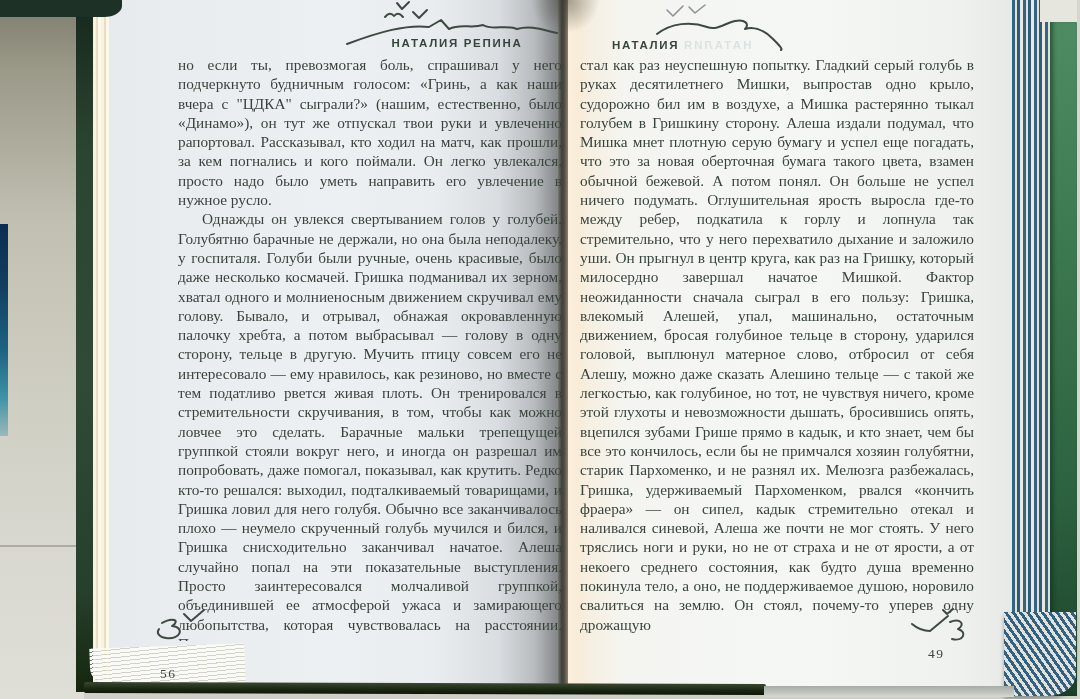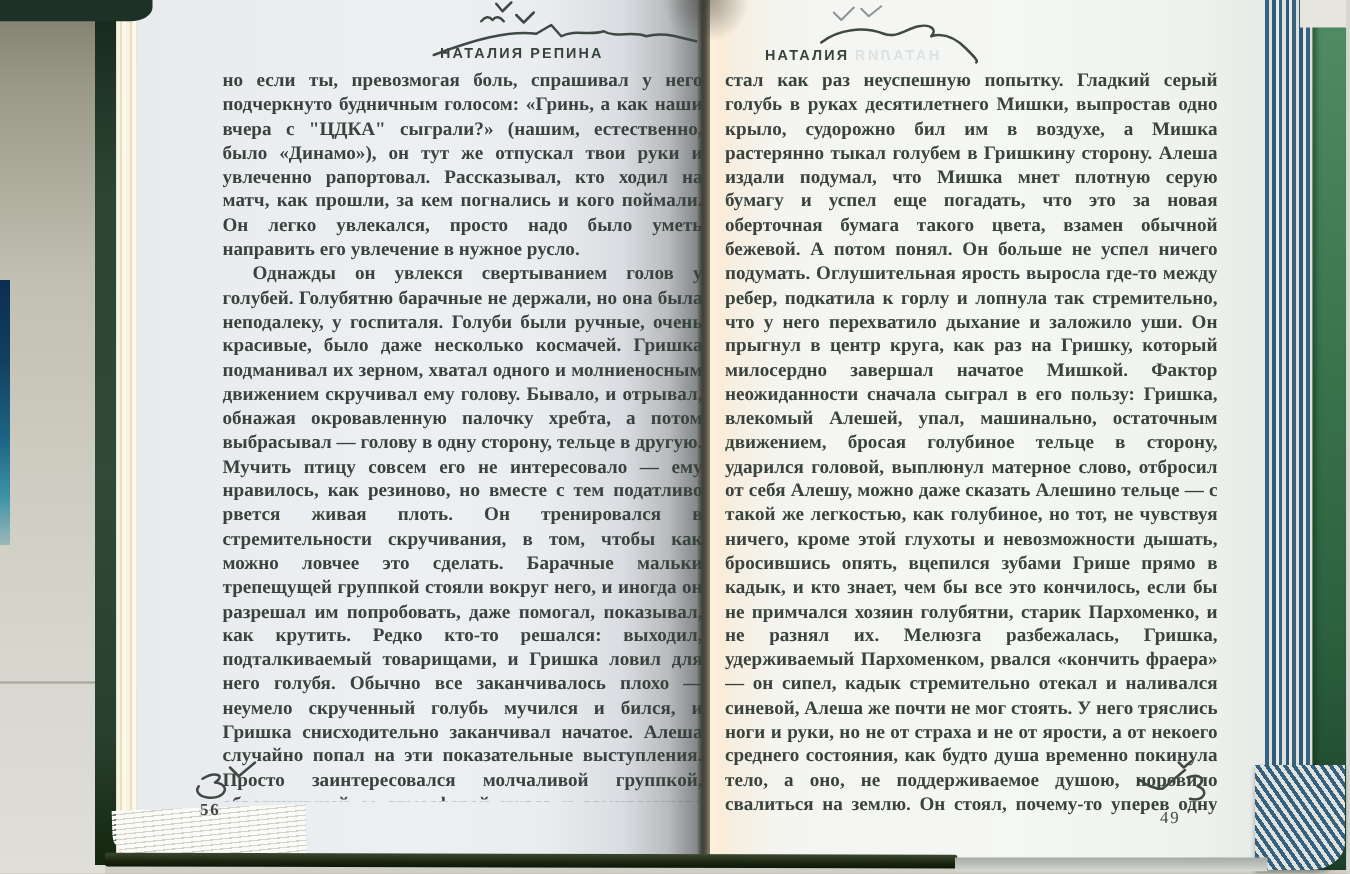--- a/index.html
+++ b/index.html
@@ -41,31 +41,31 @@
   .stack-bottomleft{position:absolute;left:90px;top:646px;width:155px;height:42px;
     transform:rotate(-2deg);border-bottom-left-radius:34px 22px;
     background:repeating-linear-gradient(176deg,#fafaf6 0 3px,rgba(190,188,172,.55) 3px 4px);}
   .shadow-bottom-dark{position:absolute;left:84px;top:683px;width:682px;height:11px;
     background:linear-gradient(180deg,#3b4830 0%,#1a2612 60%,#0e1707 100%);transform:rotate(.15deg);border-radius:2px;}
   .shadow-bottom-light{position:absolute;left:764px;top:686px;width:250px;height:11px;
     background:linear-gradient(180deg,#a6aba5 0%,#c6c9c3 70%,#d7dad4 100%);}
   
   .header{position:absolute;font-family:"Liberation Sans",sans-serif;font-weight:bold;
     font-size:11.5px;letter-spacing:1.7px;color:#36443c;z-index:6;}
-  .header-left{left:352px;top:37px;width:210px;text-align:left;}
+  .header-left{left:352px;top:37px;width:210px;text-align:center;}
   .header-right{left:612px;top:39px;text-align:left;}
   .ghost{display:inline-block;transform:scaleX(-1);opacity:.14;color:#4a6a7a;margin-left:3px;letter-spacing:2px;}
   .text-col{position:absolute;z-index:5;color:#39433d;font-family:"Liberation Serif",serif;
     font-size:15.3px;line-height:19.3px;text-align:justify;overflow:hidden;}
   .text-left{left:178px;top:55px;width:384px;height:586px;}
   .text-right{left:580px;top:55px;width:394px;height:600px;}
-  .para{margin:0;font-weight:bold;}
+  .para{margin:0;}
   .para.indent{text-indent:24px;}
   .pagenum{position:absolute;z-index:6;font-size:13.5px;letter-spacing:1.5px;color:#3f4742;}
-  .pn-left{left:160px;top:640px;font-weight:bold;}
+  .pn-left{left:160px;top:666px;}
   .pn-right{left:928px;top:646px;}
   
   .doodle{position:absolute;z-index:6;}
   .doodle svg{display:block;}
   .doodle path{fill:none;stroke:#3d4942;stroke-width:2;stroke-linecap:round;stroke-linejoin:round;}
   .doodle.faint path{stroke:#8b9399;stroke-width:1.6;}
 </style>
 </head>
 <body>
 

